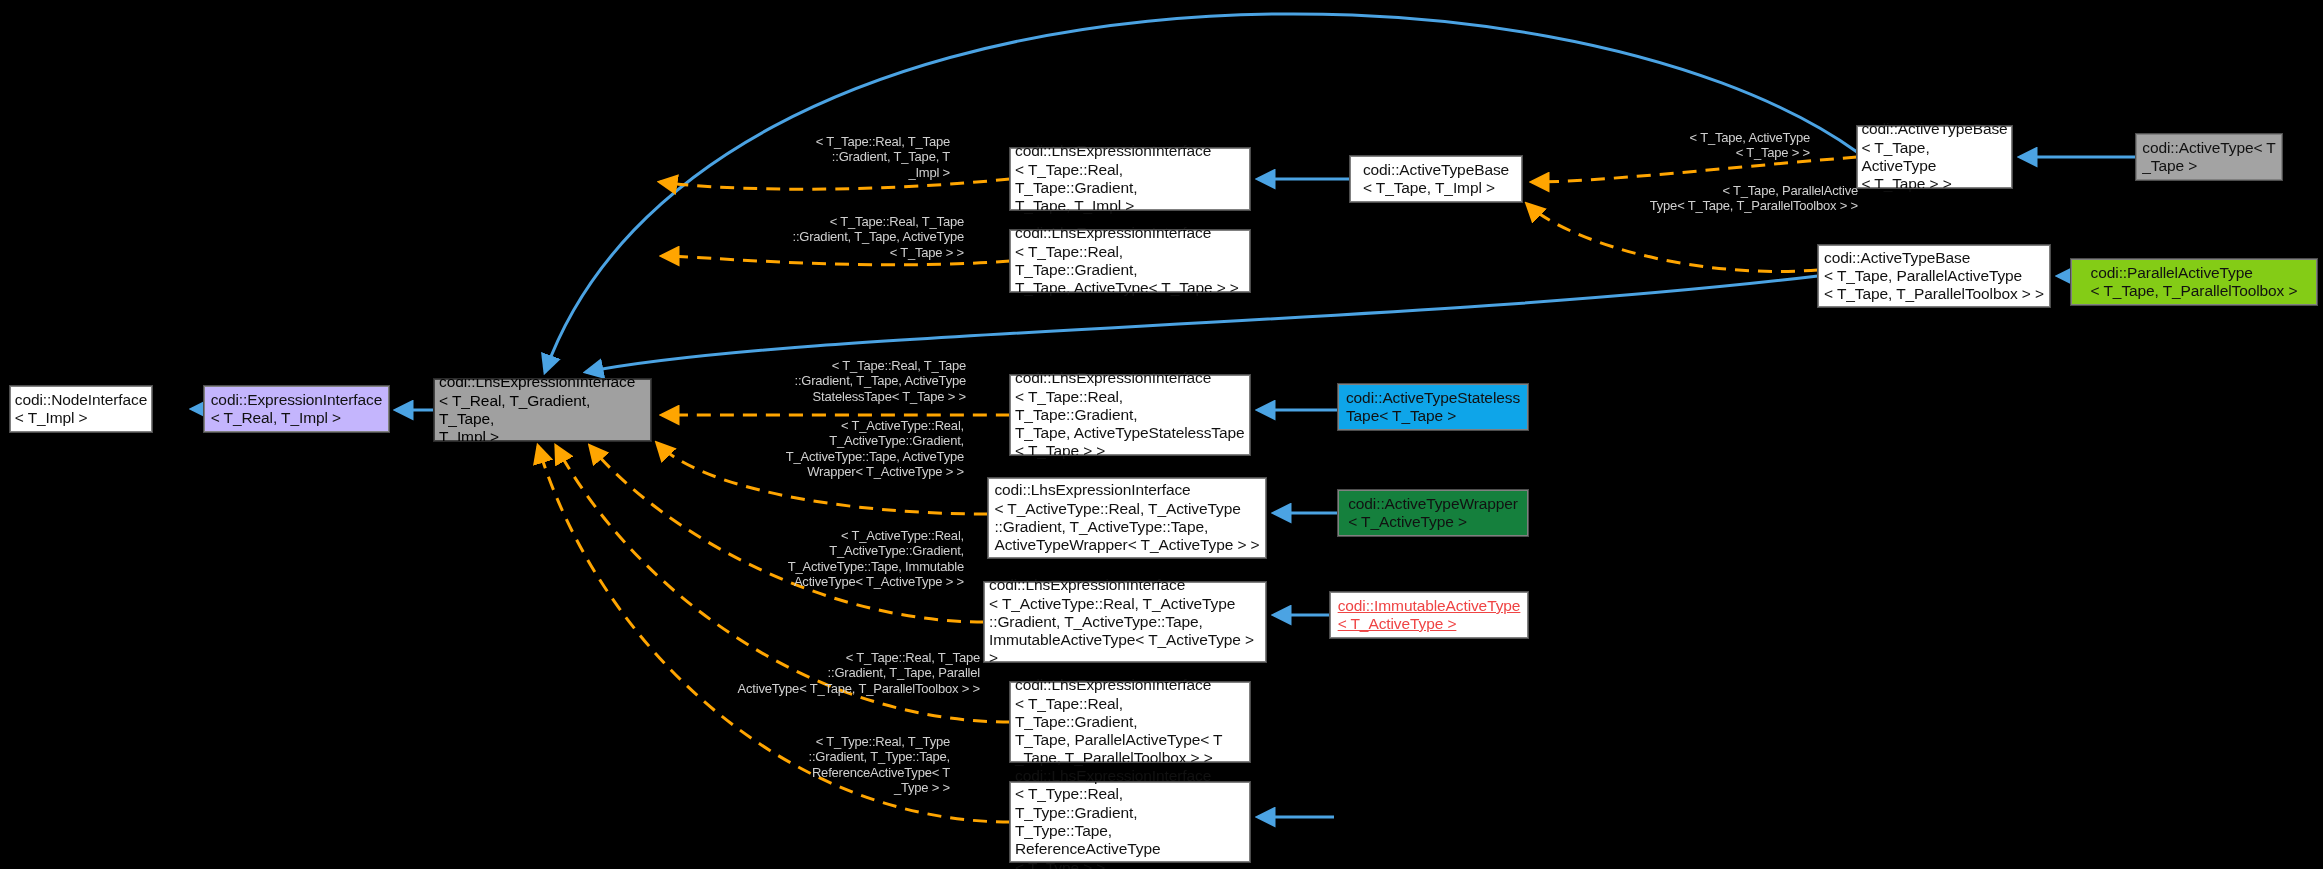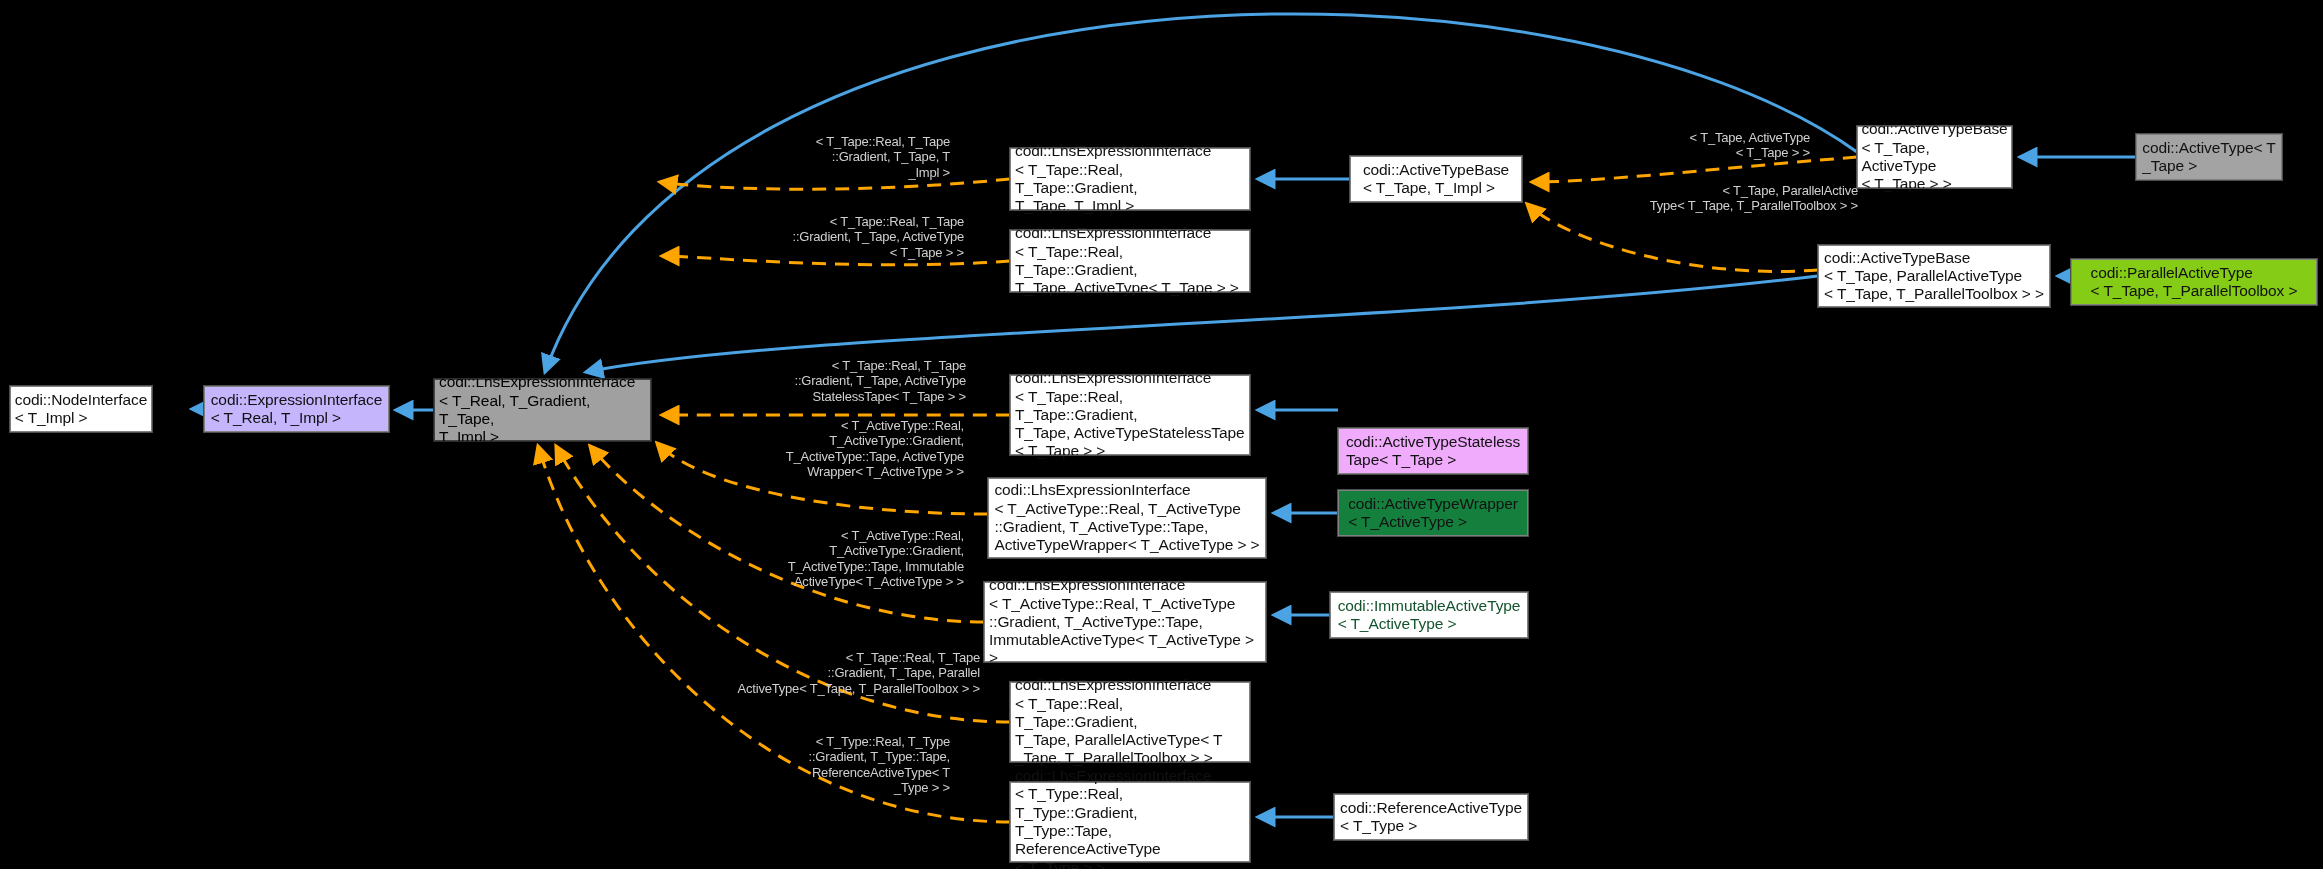--- a/index.html
+++ b/index.html
@@ -135,28 +135,26 @@
   <div class="node-box" style="left: 1857px; top: 126px; width: 155px; height: 62px; background: rgb(255, 255, 255); color: rgb(17, 17, 17);">codi::ActiveTypeBase
 &lt; T_Tape, ActiveType
 &lt; T_Tape &gt; &gt;</div>
   <div class="node-box" style="left: 1818px; top: 245px; width: 232px; height: 62px; background: rgb(255, 255, 255); color: rgb(17, 17, 17);">codi::ActiveTypeBase
 &lt; T_Tape, ParallelActiveType
 &lt; T_Tape, T_ParallelToolbox &gt; &gt;</div>
   <div class="node-box" style="left: 2136px; top: 134px; width: 146px; height: 46px; background: #a3a3a3; color: rgb(17, 17, 17);">codi::ActiveType&lt; T
 _Tape &gt;</div>
   <div class="node-box" style="left: 2071px; top: 253px; width: 246px; height: 46px; background: #84cc16; color: rgb(17, 17, 17); margin-top: 6px;">codi::ParallelActiveType
 &lt; T_Tape, T_ParallelToolbox &gt;</div>
-  <div class="node-box" style="left: 1338px; top: 384px; width: 190px; height: 46px; background: #f0abfc; color: rgb(17, 17, 17); margin-top: 44px;">codi::ActiveTypeStateless
+  <div class="node-box" style="left: 1338px; top: 384px; width: 190px; height: 46px; background: #0ea5e9; color: rgb(17, 17, 17);">codi::ActiveTypeStateless
 Tape&lt; T_Tape &gt;</div>
   <div class="node-box" style="left: 1338px; top: 490px; width: 190px; height: 46px; background: #15803d; color: rgb(17, 17, 17);">codi::ActiveTypeWrapper
 &lt; T_ActiveType &gt;</div>
-  <div class="node-box" style="left: 1330px; top: 592px; width: 198px; height: 46px; background: rgb(255, 255, 255); color: #14532d;">codi::ImmutableActiveType
+  <div class="node-box" style="left: 1330px; top: 592px; width: 198px; height: 46px; background: rgb(255, 255, 255); color: #ef4444; text-decoration: underline;">codi::ImmutableActiveType
 &lt; T_ActiveType &gt;</div>
-  <div class="node-box" style="left: 1334px; top: 794px; width: 194px; height: 46px; background: rgb(255, 255, 255); color: rgb(17, 17, 17);">codi::ReferenceActiveType
-&lt; T_Type &gt;</div>
 
   <div class="edge-label" style="left: 700px; top: 134px; width: 250px; color: rgb(208, 208, 208);">&lt; T_Tape::Real, T_Tape
 ::Gradient, T_Tape, T
 _Impl &gt;</div>
   <div class="edge-label" style="left: 688px; top: 214px; width: 276px; color: rgb(208, 208, 208);">&lt; T_Tape::Real, T_Tape
 ::Gradient, T_Tape, ActiveType
 &lt; T_Tape &gt; &gt;</div>
   <div class="edge-label" style="left: 690px; top: 358px; width: 276px; color: rgb(208, 208, 208);">&lt; T_Tape::Real, T_Tape
 ::Gradient, T_Tape, ActiveType
 StatelessTape&lt; T_Tape &gt; &gt;</div>

